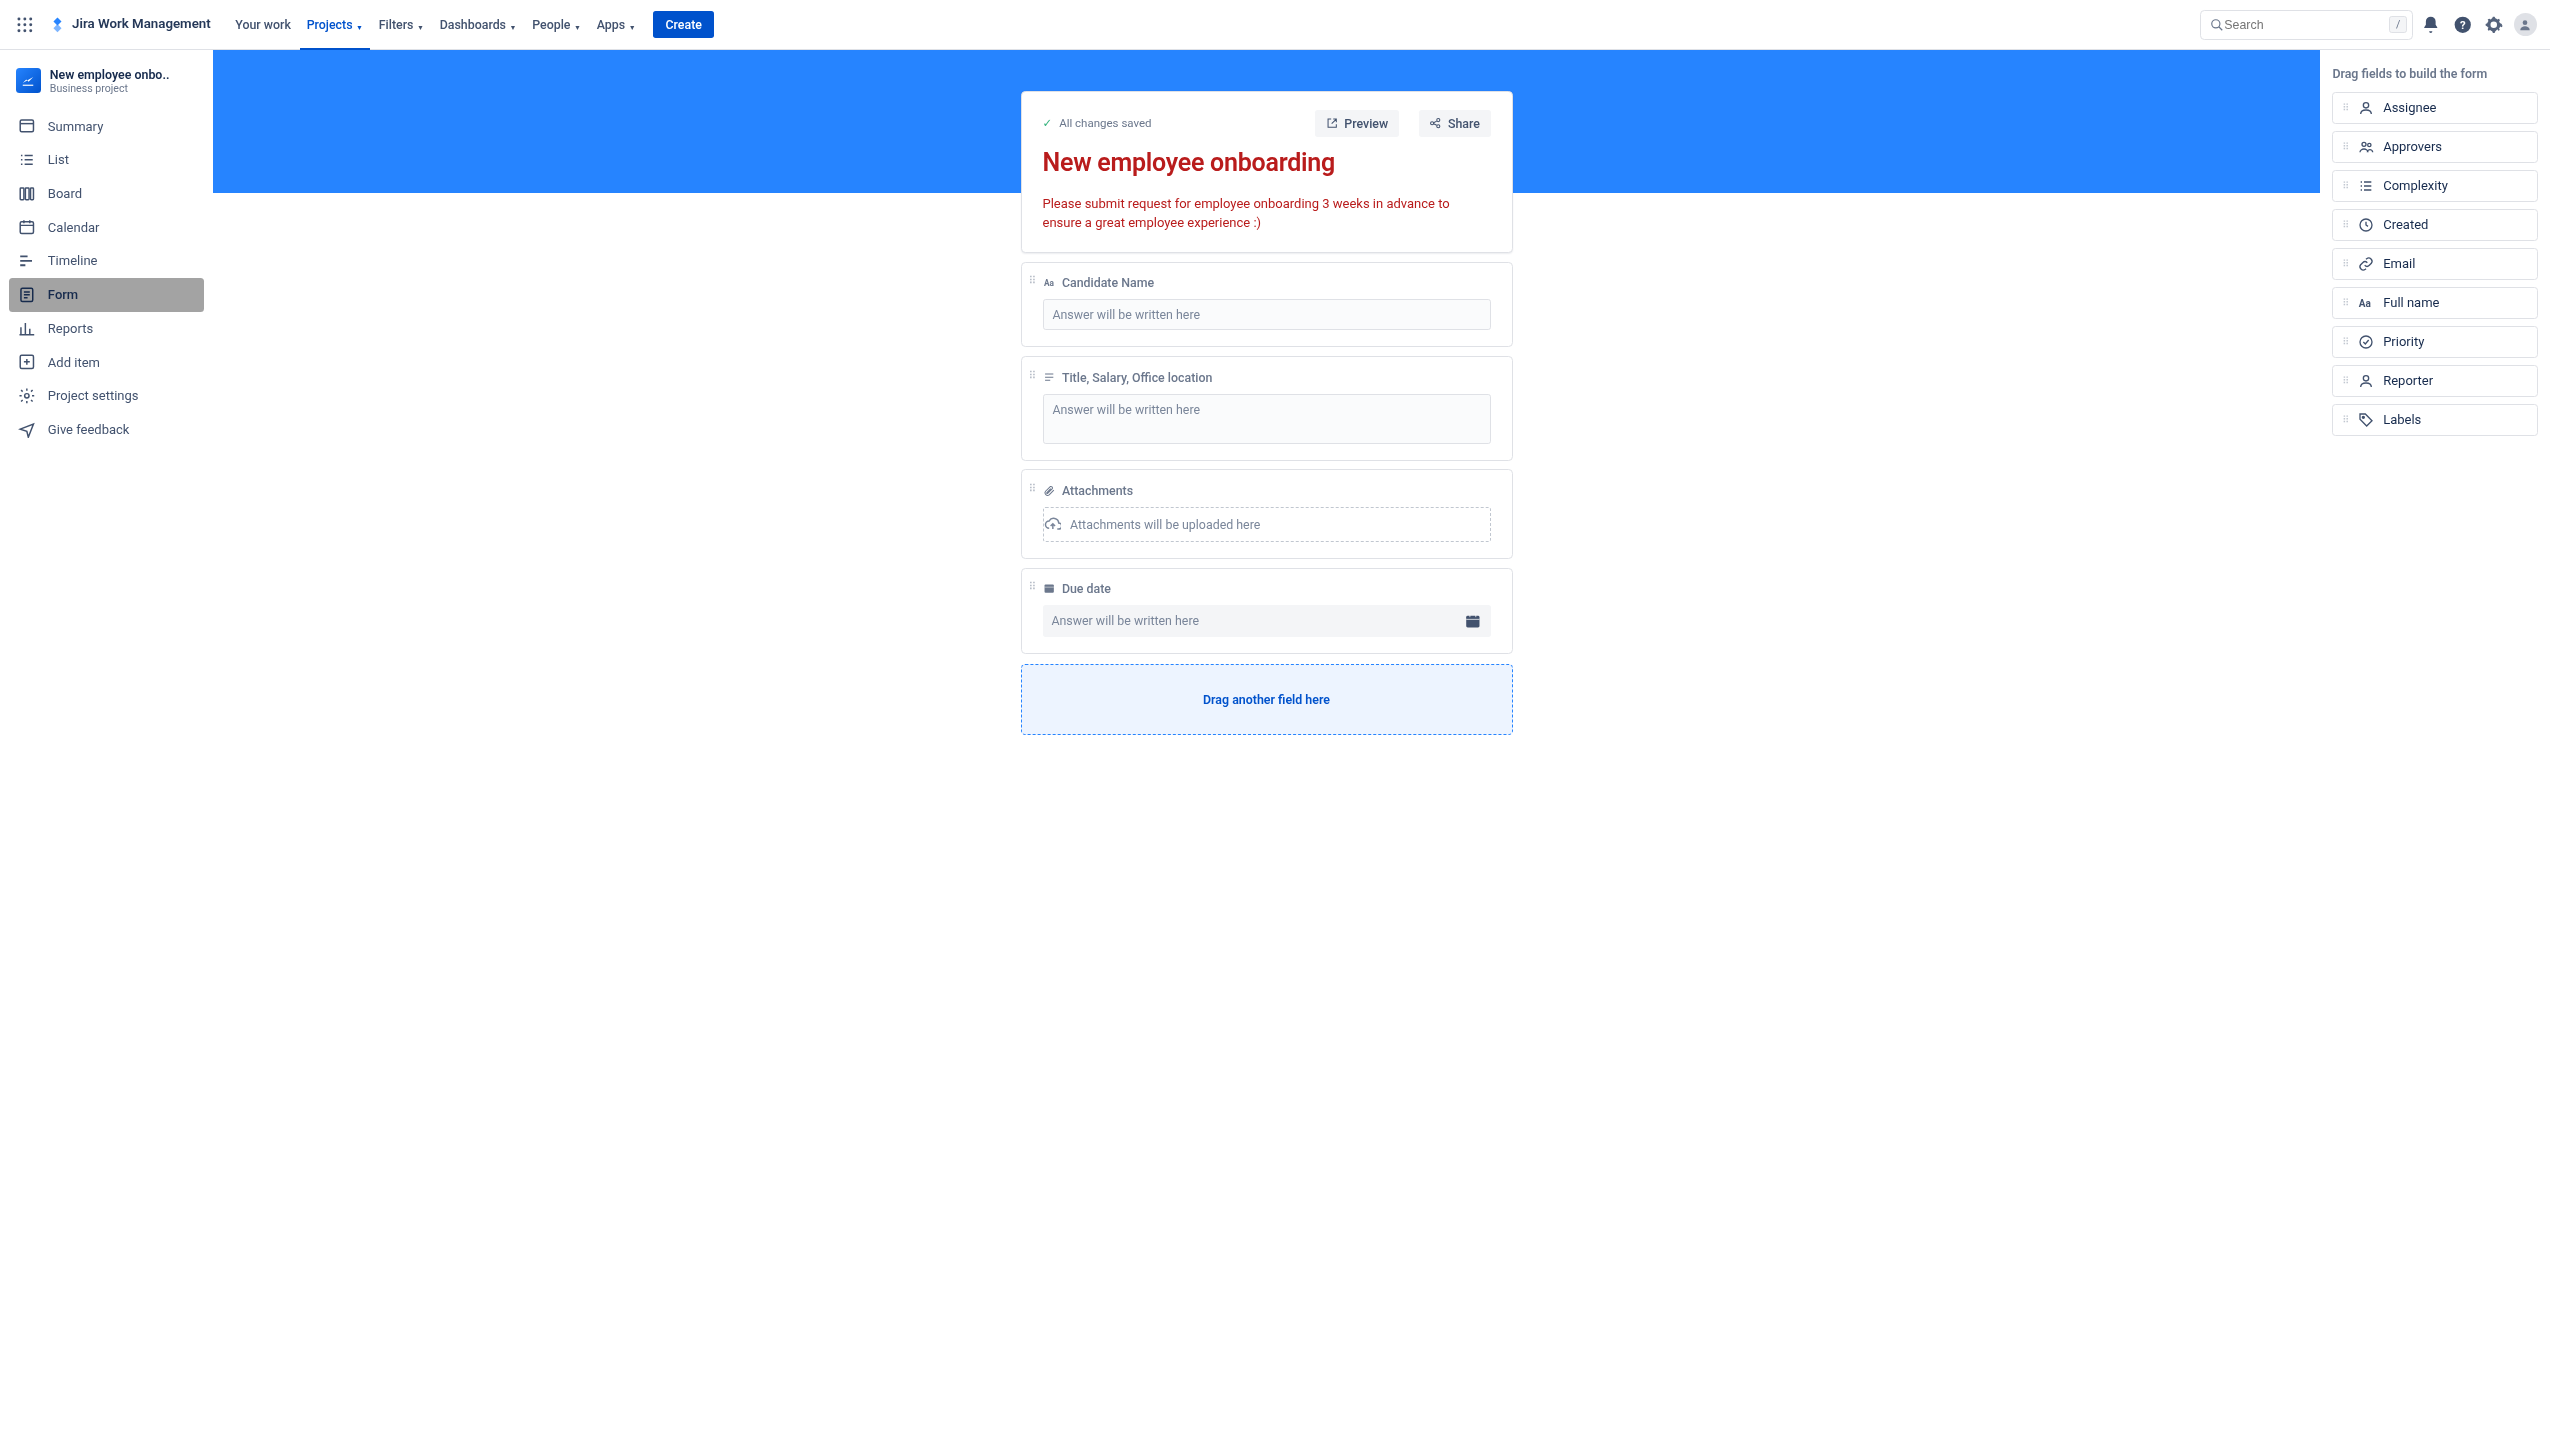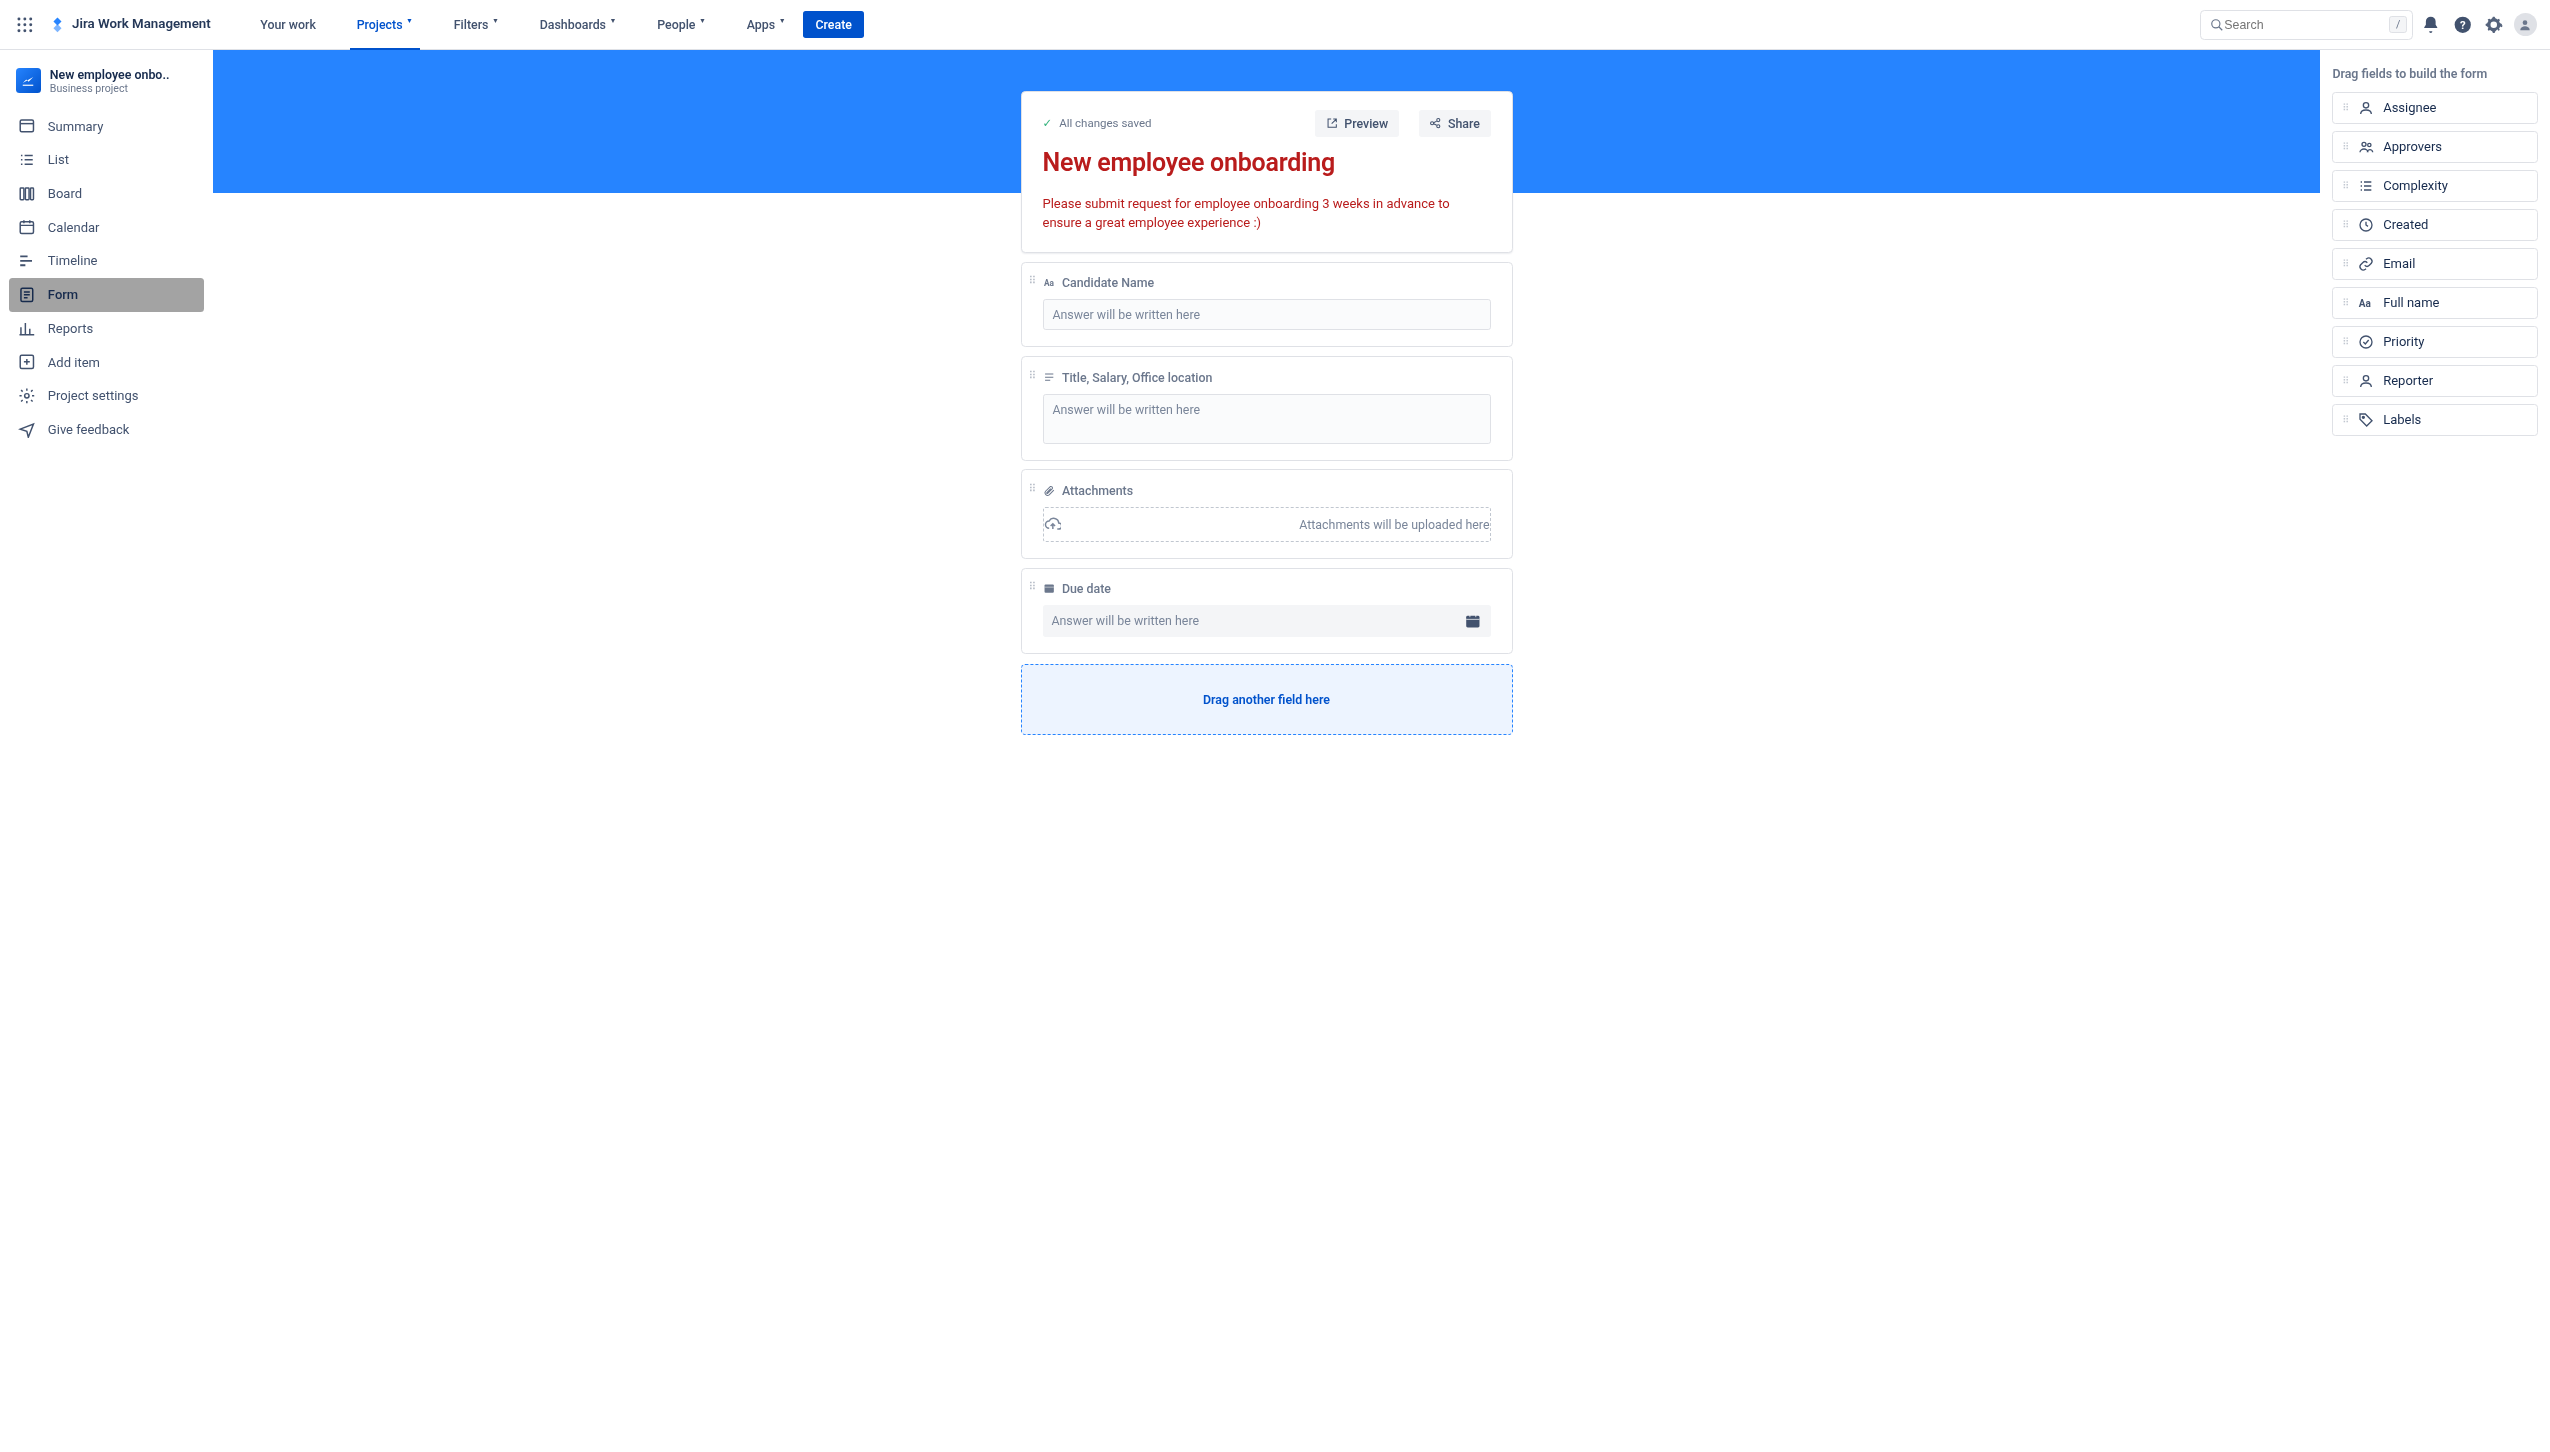--- a/index.html
+++ b/index.html
@@ -3,21 +3,21 @@
 <meta charset="utf-8">
 <style>
   * { box-sizing: border-box; margin: 0; padding: 0; }
   body { font-family: -apple-system, BlinkMacSystemFont, "Segoe UI", Roboto, sans-serif; color: #172B4D; background: #fff; font-size: 12.4px; }
   
   
   .topnav { display: flex; align-items: center; height: 50px; border-bottom: 0.9px solid #DFE1E6; padding: 0 10.6px; gap: 3.5px; }
   .apps-switcher { width: 28px; height: 28px; display:flex;align-items:center;justify-content:center; border-radius:3.5px; cursor:pointer; }
   .logo { display:flex; gap:5.3px; padding: 0 7px; font-weight:600; color:#253858; cursor:pointer; font-size:13.3px;}
   .logo svg{color:#2684FF;}
-  .navbtn { padding: 5.3px 7px; border-radius:3.5px; cursor:pointer; display:flex; align-items:flex-start; gap:3.5px; color:#42526E; font-weight:500;font-size:12.4px;margin-left:25px;}
+  .navbtn { padding: 5.3px 7px; border-radius:3.5px; cursor:pointer; display:flex; align-items:flex-end; gap:3.5px; color:#42526E; font-weight:500;font-size:12.4px;}
   .navbtn.active{ color:#0052CC; position:relative;}
   .navbtn.active::after{content:"";position:absolute;left:0;right:0;bottom:-13.3px;height:2.7px;background:#0052CC;}
   .chevron{font-size:7px;color:#42526E;}
   .navbtn.active .chevron{color:#0052CC;}
   .create-btn{background:#0052CC;color:#fff;padding:6.2px 12.4px;border-radius:2.7px;font-weight:500;cursor:pointer;margin-left:7px;font-size:12.4px;}
   .spacer{flex:1;}
   .search{display:flex;align-items:center;border:0.9px solid #DFE1E6;border-radius:4.4px;height:30px;width:213px;padding:0 5.3px 0 8.9px;color:#6B778C;background:#fff;}
   .search input{border:none;outline:none;flex:1;font-size:12.4px;color:#15803d;background:transparent;}
   .slash{border:0.9px solid #DFE1E6;background:#F4F5F7;border-radius:2.7px;width:17.7px;height:17.7px;display:flex;align-items:center;justify-content:center;font-size:10.6px;color:#6B778C;}
   .topicon{width:28px;height:28px;display:flex;align-items:center;justify-content:center;border-radius:50%;cursor:pointer;color:#42526E;}
@@ -47,21 +47,21 @@
   .form-title{font-size:25px;font-weight:600;margin-bottom:17px;color:#b91c1c;letter-spacing:-0.01em;}
   .form-desc{font-size:13px;color:#b91c1c;line-height:1.5;}
   
   .field-card{background:#fff;border:0.9px solid #DFE1E6;border-radius:4.4px;padding:12.4px 21px 16px;margin-top:8.9px;position:relative;}
   .field-head{display:flex;align-items:center;gap:7px;margin-bottom:8.9px;color:#6B778C;}
   .drag-dots{color:#6B778C;opacity:0.5;position:absolute;left:7px;top:13.3px;cursor:grab;font-size:10.6px;line-height:1;}
   .field-label{font-size:12.4px;font-weight:500;color:#6B778C;}
   .field-icon{color:#6B778C;display:flex;}
   .answer-input{width:100%;border:1.8px solid #DFE1E6;background:#FAFBFC;border-radius:2.7px;padding:7px 8.9px;color:#7A869A;font-size:12.4px;}
   .answer-textarea{width:100%;border:1.8px solid #DFE1E6;background:#FAFBFC;border-radius:2.7px;padding:7px 8.9px;color:#7A869A;height:50px;font-size:12.4px;}
-  .attach-drop{border:1.8px dashed #C1C7D0;border-radius:2.7px;height:35px;display:flex;align-items:center;justify-content:space-between;gap:8.9px;color:#7A869A;font-size:12.4px;}
+  .attach-drop{border:1.8px dashed #C1C7D0;border-radius:2.7px;height:35px;display:flex;align-items:center;justify-content:flex-start;gap:8.9px;color:#7A869A;font-size:12.4px;}
   .date-row{display:flex;align-items:center;background:#F4F5F7;border-radius:2.7px;padding:7px 8.9px;}
   .date-row .ph{color:#7A869A;flex:1;font-size:12.4px;}
   .drop-another{margin-top:10.6px;border:1.8px dashed #2684FF;background:#EDF4FF;border-radius:4.4px;height:71px;display:flex;align-items:center;justify-content:center;color:#0052CC;font-weight:600;font-size:12.4px;}
   
   
   .rightpanel{width:230px;padding:16px 12.4px;flex-shrink:0;}
   .rp-title{font-size:12.4px;font-weight:600;color:#6B778C;margin-bottom:10.6px;}
   .rp-item{display:flex;align-items:center;gap:8.9px;border:0.9px solid #DFE1E6;border-radius:3.5px;padding:7px 8.9px;margin-bottom:7px;cursor:grab;background:#fff;font-size:13px;}
   .rp-drag{color:#C1C7D0;font-size:9.7px;line-height:1;}
   .rp-icon{color:#42526E;display:flex;width:16px;justify-content:center;}

